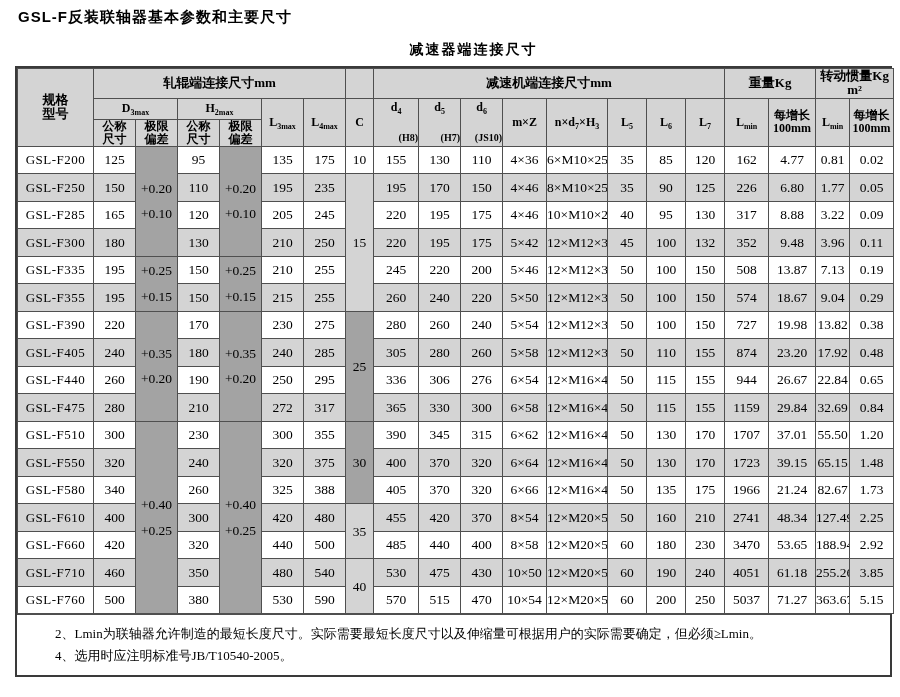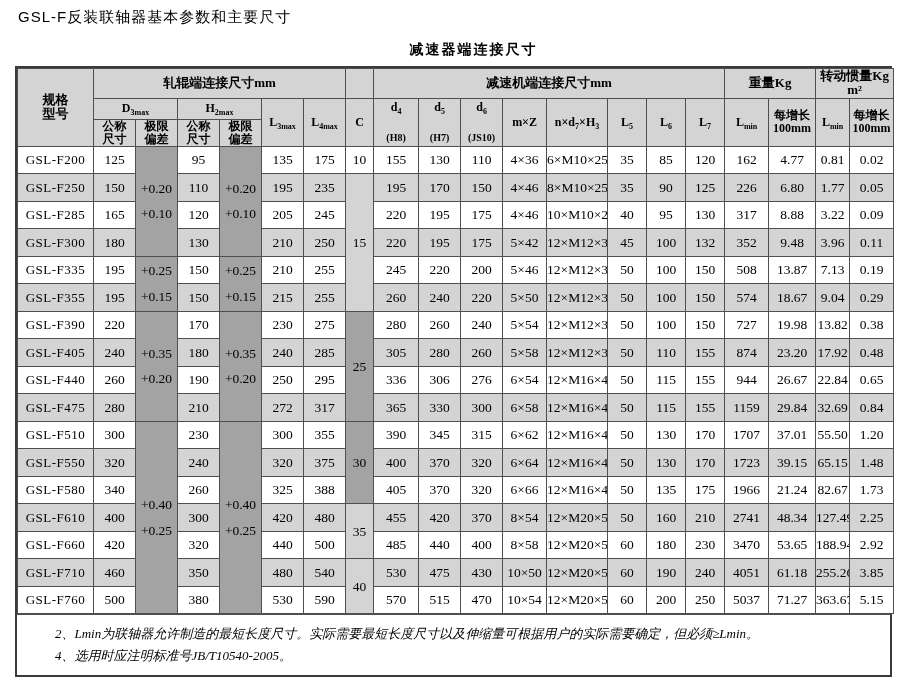--- a/index.html
+++ b/index.html
@@ -1,35 +1,35 @@
 <!DOCTYPE html>
 <html><head>
 <meta charset="utf-8">
 <style>
   html,body{margin:0;padding:0;background:#ffffff;}
   body{width:900px;height:697px;color:#000;font-family:"Liberation Serif","DejaVu Serif",serif;overflow:hidden;}
-  .page-title{font-family:"Liberation Sans","DejaVu Sans",sans-serif;font-weight:normal;font-size:15px;padding:8px 0 0 18px;letter-spacing:1px;}
+  .page-title{font-family:"Liberation Sans","DejaVu Sans",sans-serif;font-weight:bold;font-size:15px;padding:8px 0 0 18px;letter-spacing:1px;}
   .table-title{text-align:center;font-weight:bold;font-size:14px;margin:14px 0 7px 0;letter-spacing:2px;padding-left:47px;}
   .container{margin:0 8px 0 15px;border:2px solid #3a3a3a;background:#fff;}
   table{width:100%;border-collapse:collapse;table-layout:fixed;}
   th,td{border:1px solid #4f4f4f;text-align:center;vertical-align:middle;padding:0;overflow:hidden;}
   thead th{background:#d4d4d4;font-weight:bold;font-size:12px;line-height:1.1;}
   thead tr.h1 th{height:22px;font-size:13px;}
   thead tr.h2 th{height:20px;}
   thead tr.h3 th{height:26px;}
-  th .fit{display:block;font-weight:bold;font-size:10px;margin-top:18px;}
+  th .fit{display:block;font-weight:bold;font-size:10px;margin-top:18px;text-align:right;}
   sub{font-size:8px;line-height:0;}
   .prewrap{white-space:pre-line;}
   tbody td{height:26.5px;font-size:13.5px;background:#fff;}
   tbody tr.shade td{background:#d4d4d4;}
   tbody td.merged{background:#a3a3a3;white-space:pre-line;line-height:1.9;}
   tbody td.model{font-size:13px;letter-spacing:0.5px;}
   .notes{border-top:1px solid #4f4f4f;padding:8px 6px 9px 12px;font-size:13px;line-height:1.62;background:#fff;}
   .note-line{white-space:nowrap;}
-  .note-line.cont{padding-left:26px;font-style:italic;}
+  .note-line.cont{padding-left:26px;}
 </style>
 </head>
 <body>
 
 <div class="page-title">GSL-F反装联轴器基本参数和主要尺寸</div>
 <div class="table-title">减速器端连接尺寸</div>
 
 <div class="container">
   <table>
     <colgroup>

